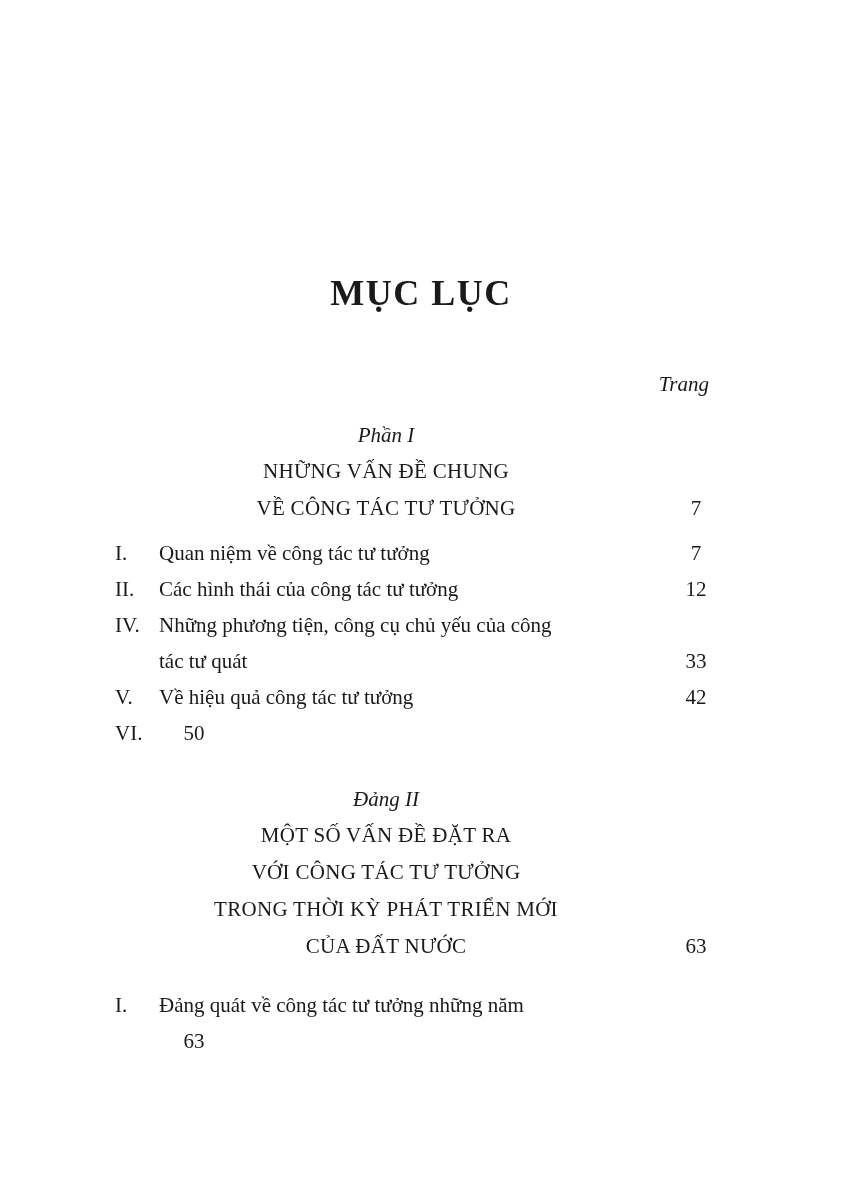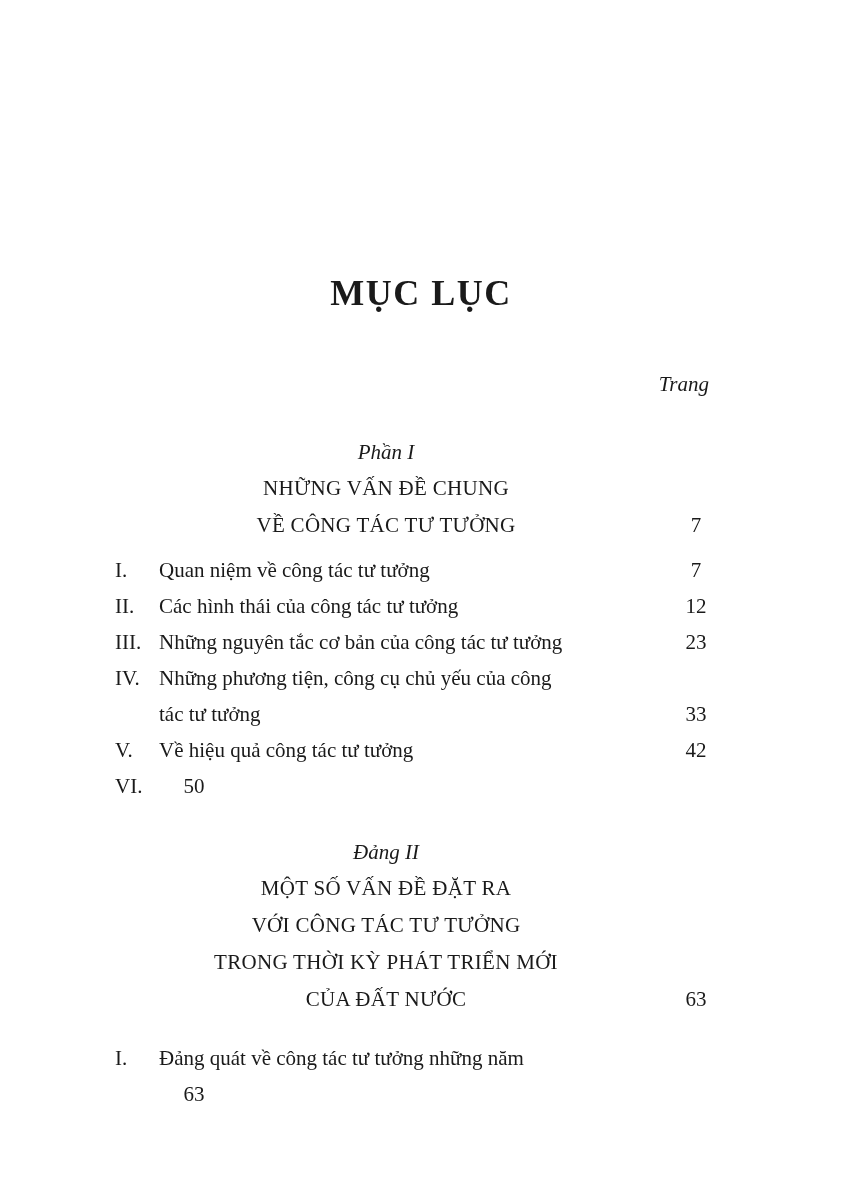--- a/index.html
+++ b/index.html
@@ -31,21 +31,21 @@
     margin: 0 auto;
     width: 620px;
     position: relative;
     margin-top: 58px;
   }
   .trang-row {
     text-align: right;
     font-style: italic;
     font-size: 21px;
     padding-right: 22px;
-    margin-bottom: 37px;
+    margin-bottom: 20px;
   }
   .row {
     display: flex;
     align-items: flex-start;
     font-size: 21px;
     line-height: 36px;
   }
   .row .num {
     width: 48px;
     flex: 0 0 48px;
@@ -151,34 +151,29 @@
       <div class="label">Quan niệm về công tác tư tưởng</div>
       <div class="page-no">7</div>
     </div>
 
     <div class="row">
       <div class="num">II.</div>
       <div class="label">Các hình thái của công tác tư tưởng</div>
       <div class="page-no">12</div>
     </div>
 
-    <div class="row">
-      <div class="num">III.</div>
-      <div class="label">Những nguyên tắc cơ bản của công tác tư tưởng</div>
-      <div class="page-no">23</div>
-    </div>
 
     <div class="row">
       <div class="num">IV.</div>
       <div class="label">Những phương tiện, công cụ chủ yếu của công</div>
       <div class="page-no"></div>
     </div>
     <div class="cont-line">
       <div class="spacer"></div>
-      <div class="label">tác tư tưởng</div>
+      <div class="label">tác tư quát</div>
       <div class="page-no">33</div>
     </div>
 
     <div class="row">
       <div class="num">V.</div>
       <div class="label">Về hiệu quả công tác tư tưởng</div>
       <div class="page-no">42</div>
     </div>
 
     <div class="row">

